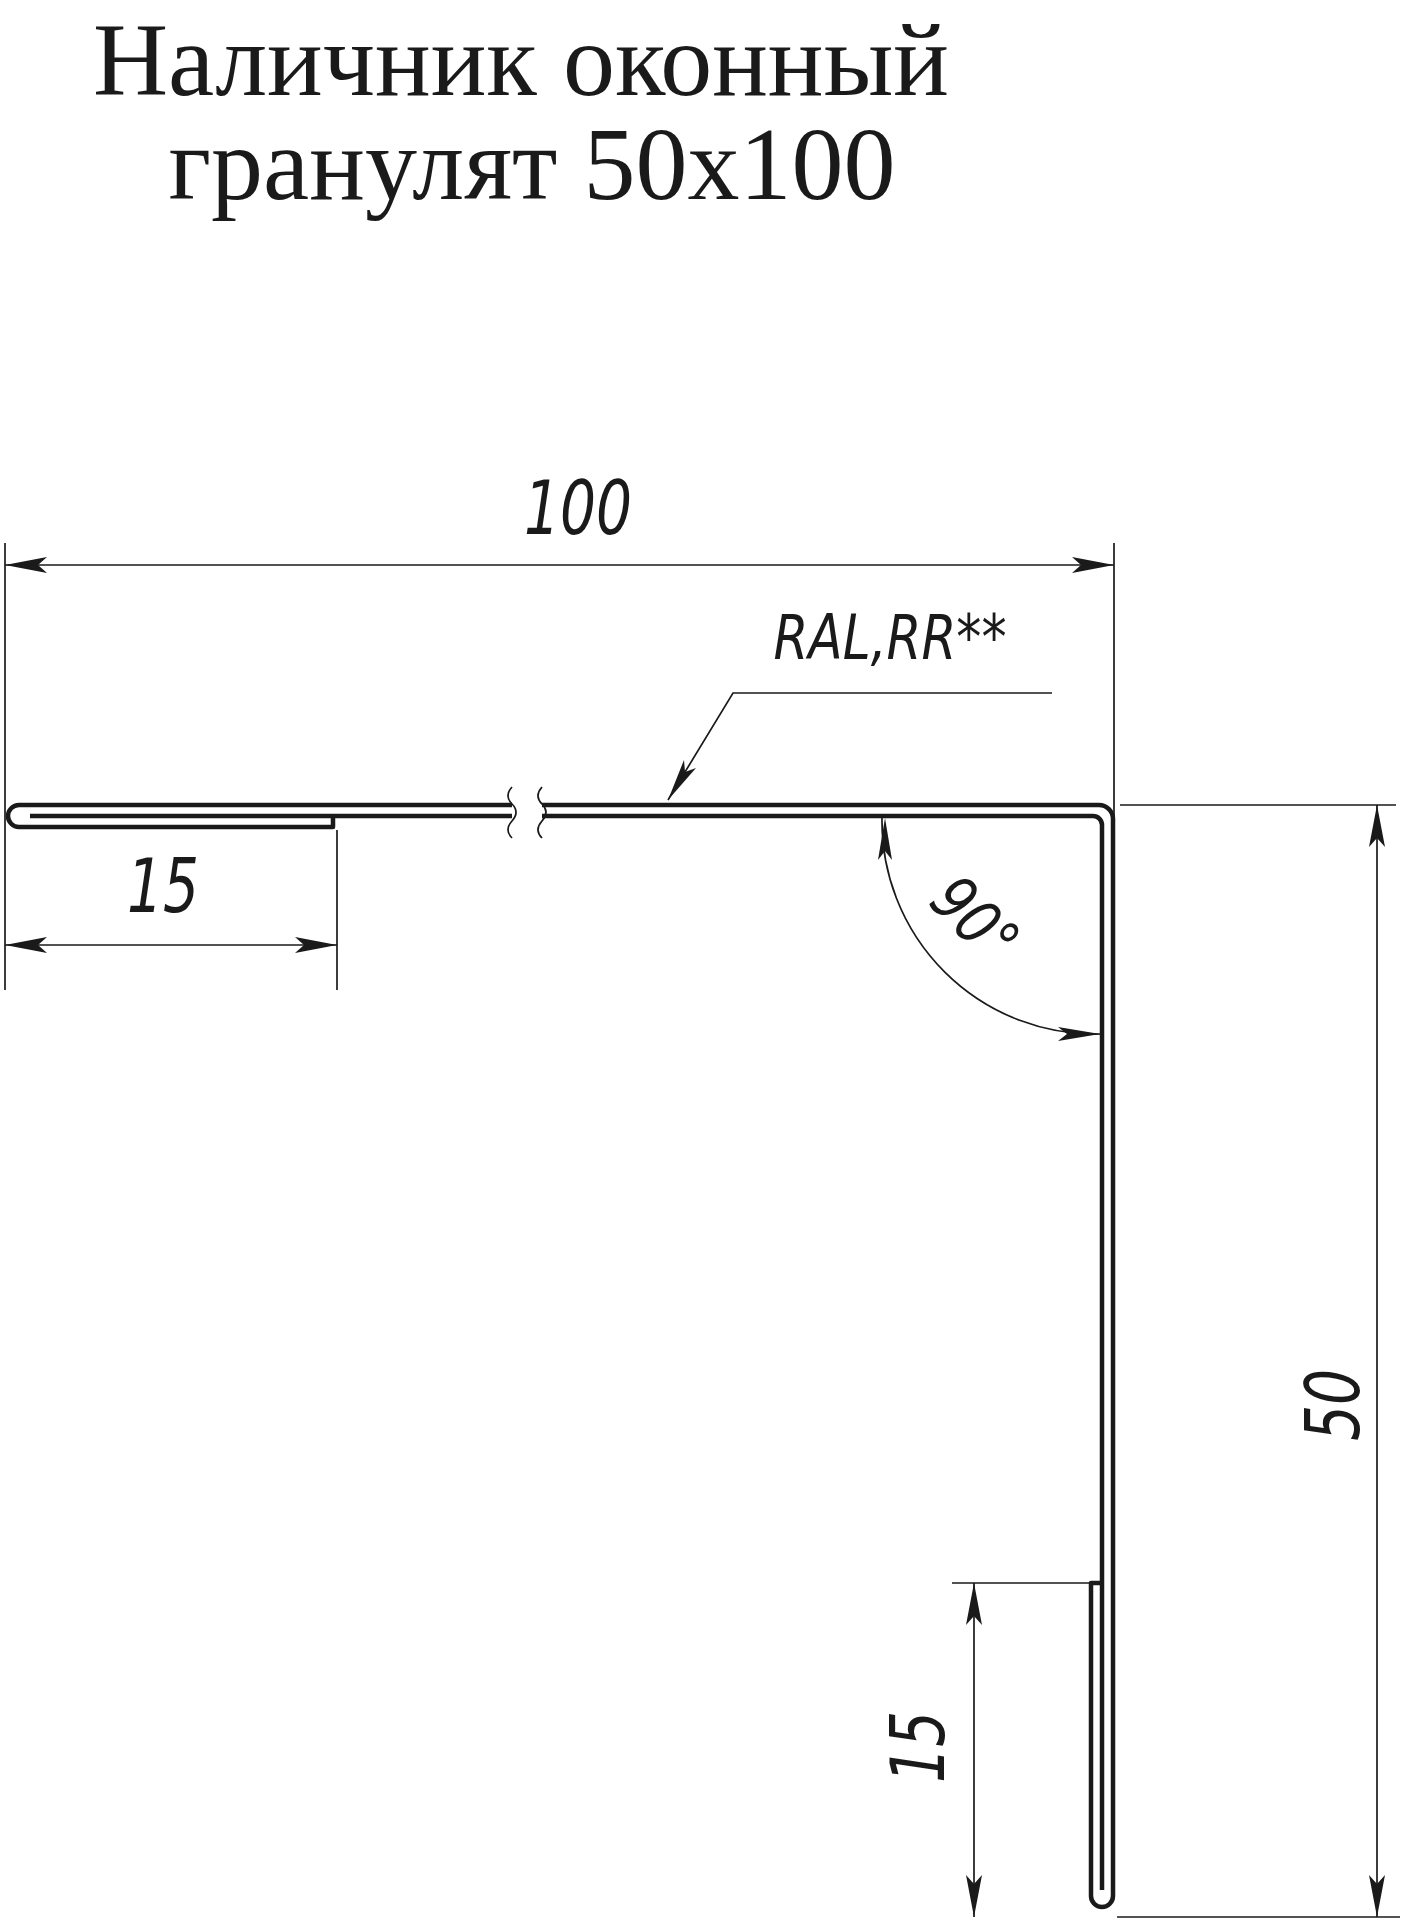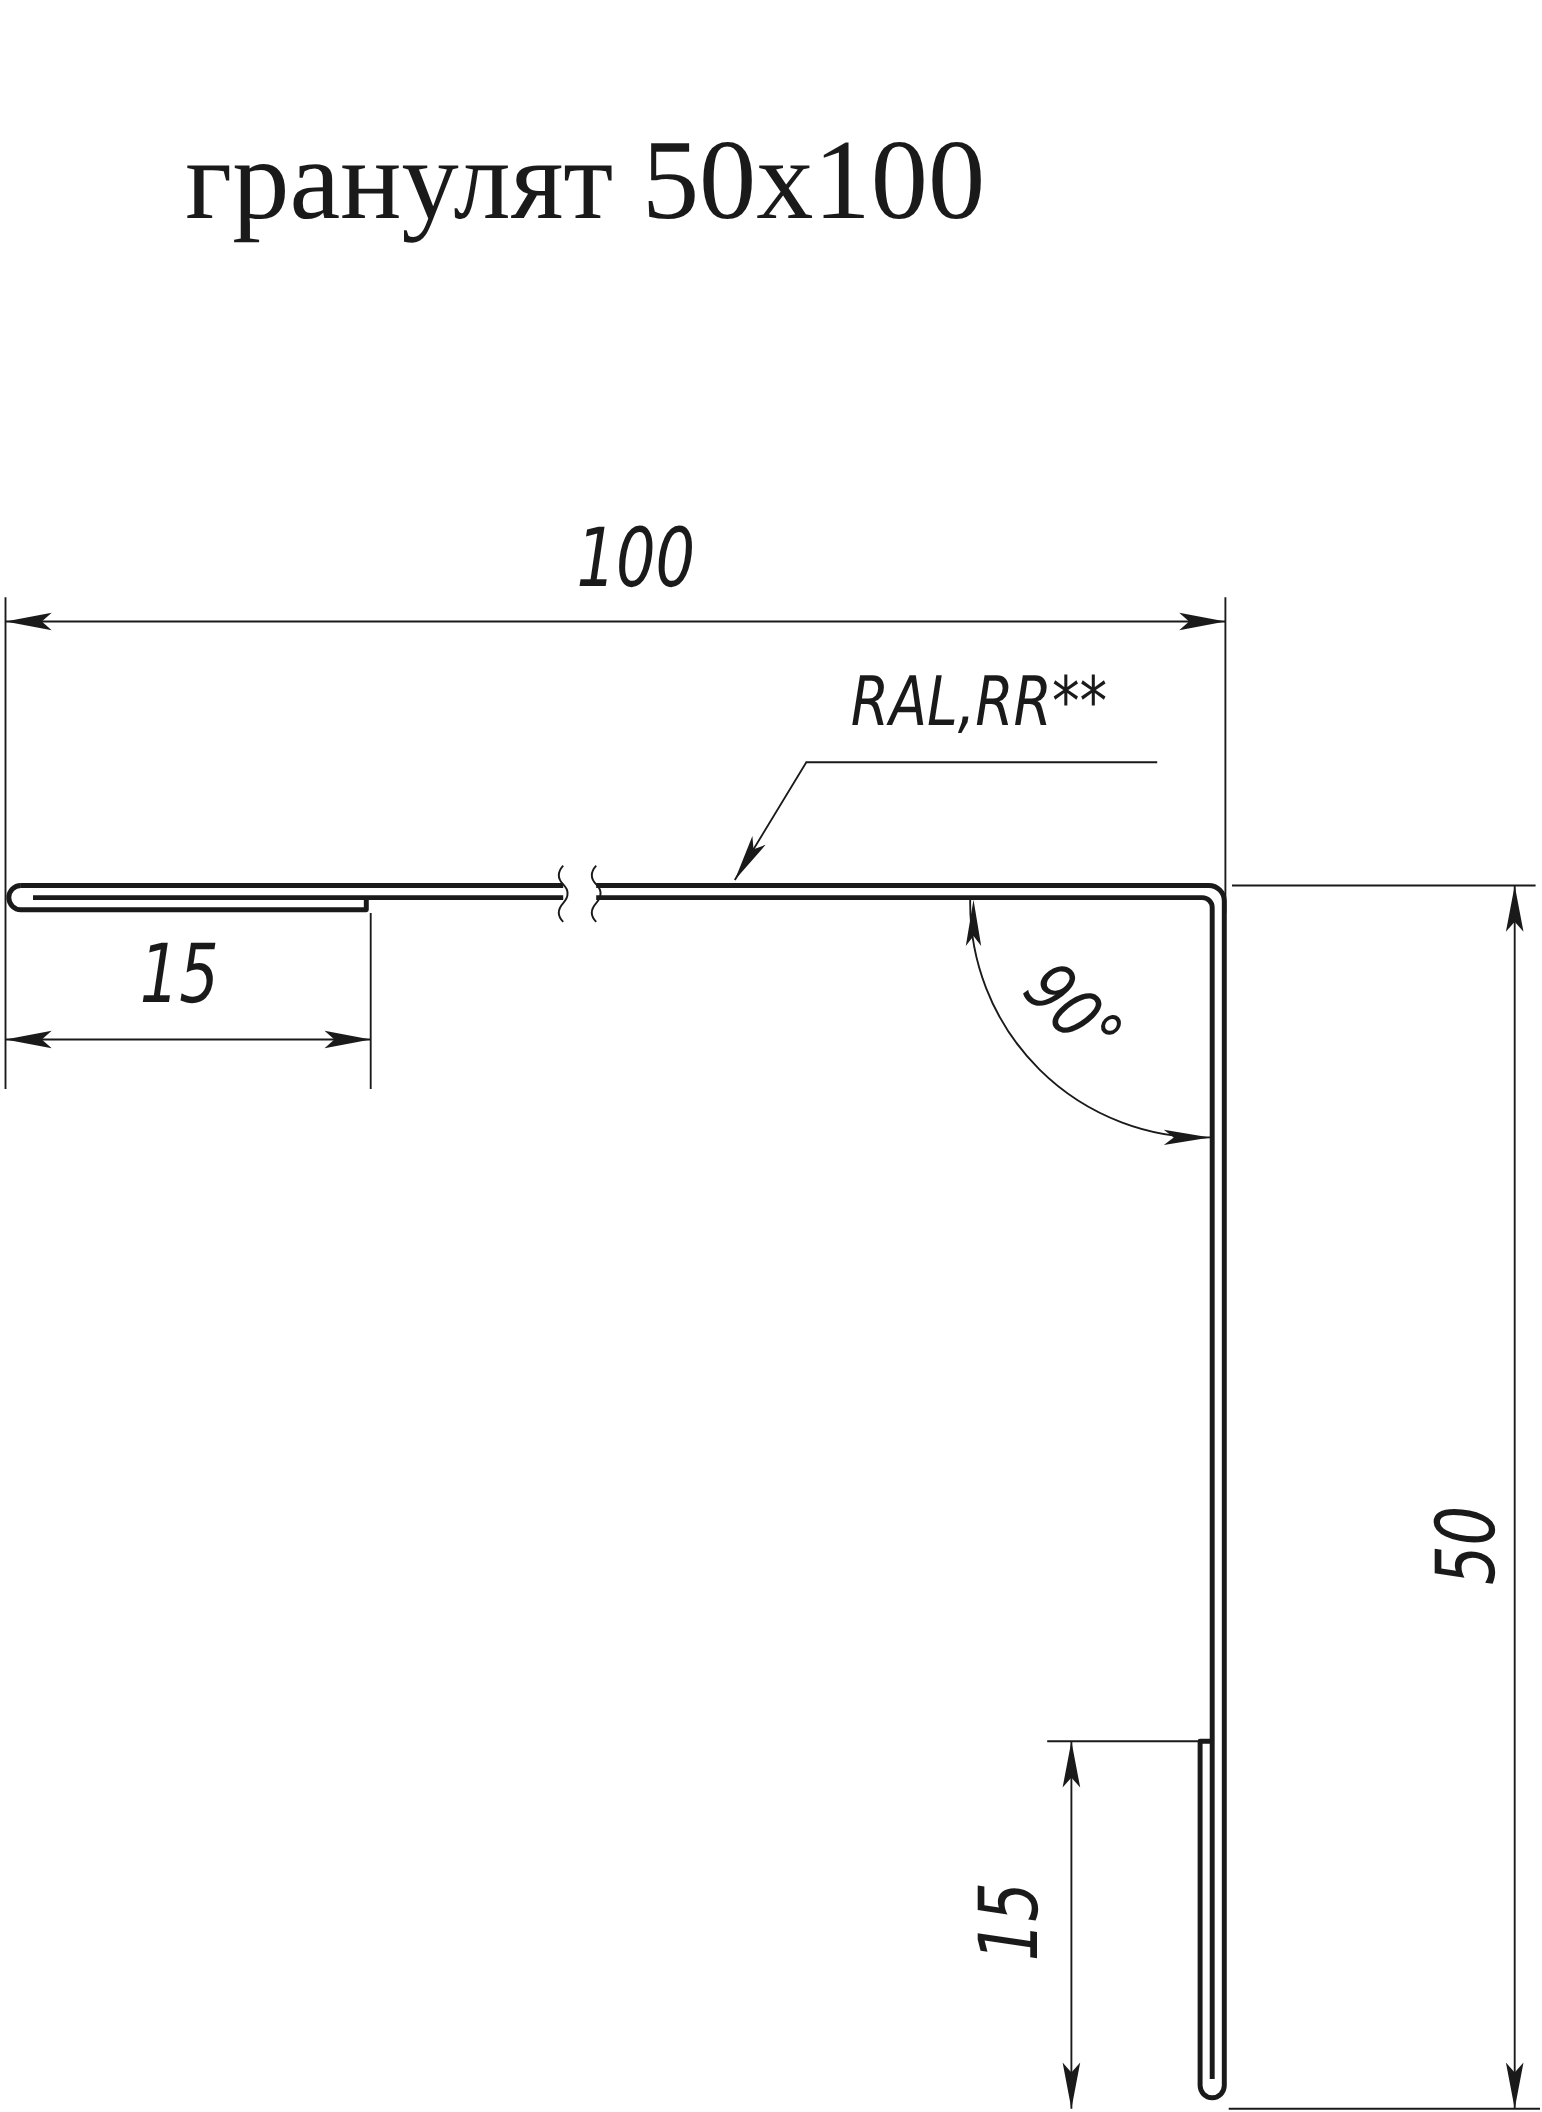--- a/index.html
+++ b/index.html
@@ -74,20 +74,21 @@
       <polygon class="arrow" points="1377,805 1369,847 1377,838 1385,847"></polygon>
       <polygon class="arrow" points="1377,1917 1369,1875 1377,1884 1385,1875"></polygon>
       <polygon class="arrow" points="974,1583 966,1625 974,1616 982,1625"></polygon>
       <polygon class="arrow" points="974,1917 966,1875 974,1884 982,1875"></polygon>
       <polygon class="arrow" points="885,818 878,860 885,851 892,860"></polygon>
       <polygon class="arrow" points="1100,1034 1058,1027 1067,1034 1058,1041"></polygon>
       <polygon class="arrow" points="668,800 696,768 685,772 684,760"></polygon>
     </g>
   </svg>
 
+  <div class="title" style="left:521px; top:60px; font-size:104px; transform:translate(-50%,-50%);">Наличник оконный</div>
   <div class="title" style="left:532px; top:164px; font-size:104px; transform:translate(-50%,-50%);">гранулят 50х100</div>
 
   <div class="label" style="left:578px; top:508px; font-size:74px; transform:translate(-50%,-50%) scaleX(0.85);">100</div>
 
   <div class="label" style="left:890px; top:638px; font-size:62px; transform:translate(-50%,-50%) scaleX(0.9);">RAL,RR**</div>
 
   <div class="label" style="left:163px; top:886px; font-size:74px; transform:translate(-50%,-50%) scaleX(0.85);">15</div>
 
   <div class="label" style="left:975px; top:920px; font-size:64px; transform:translate(-50%,-50%) rotate(45deg) scaleX(0.9);">90°</div>
 

